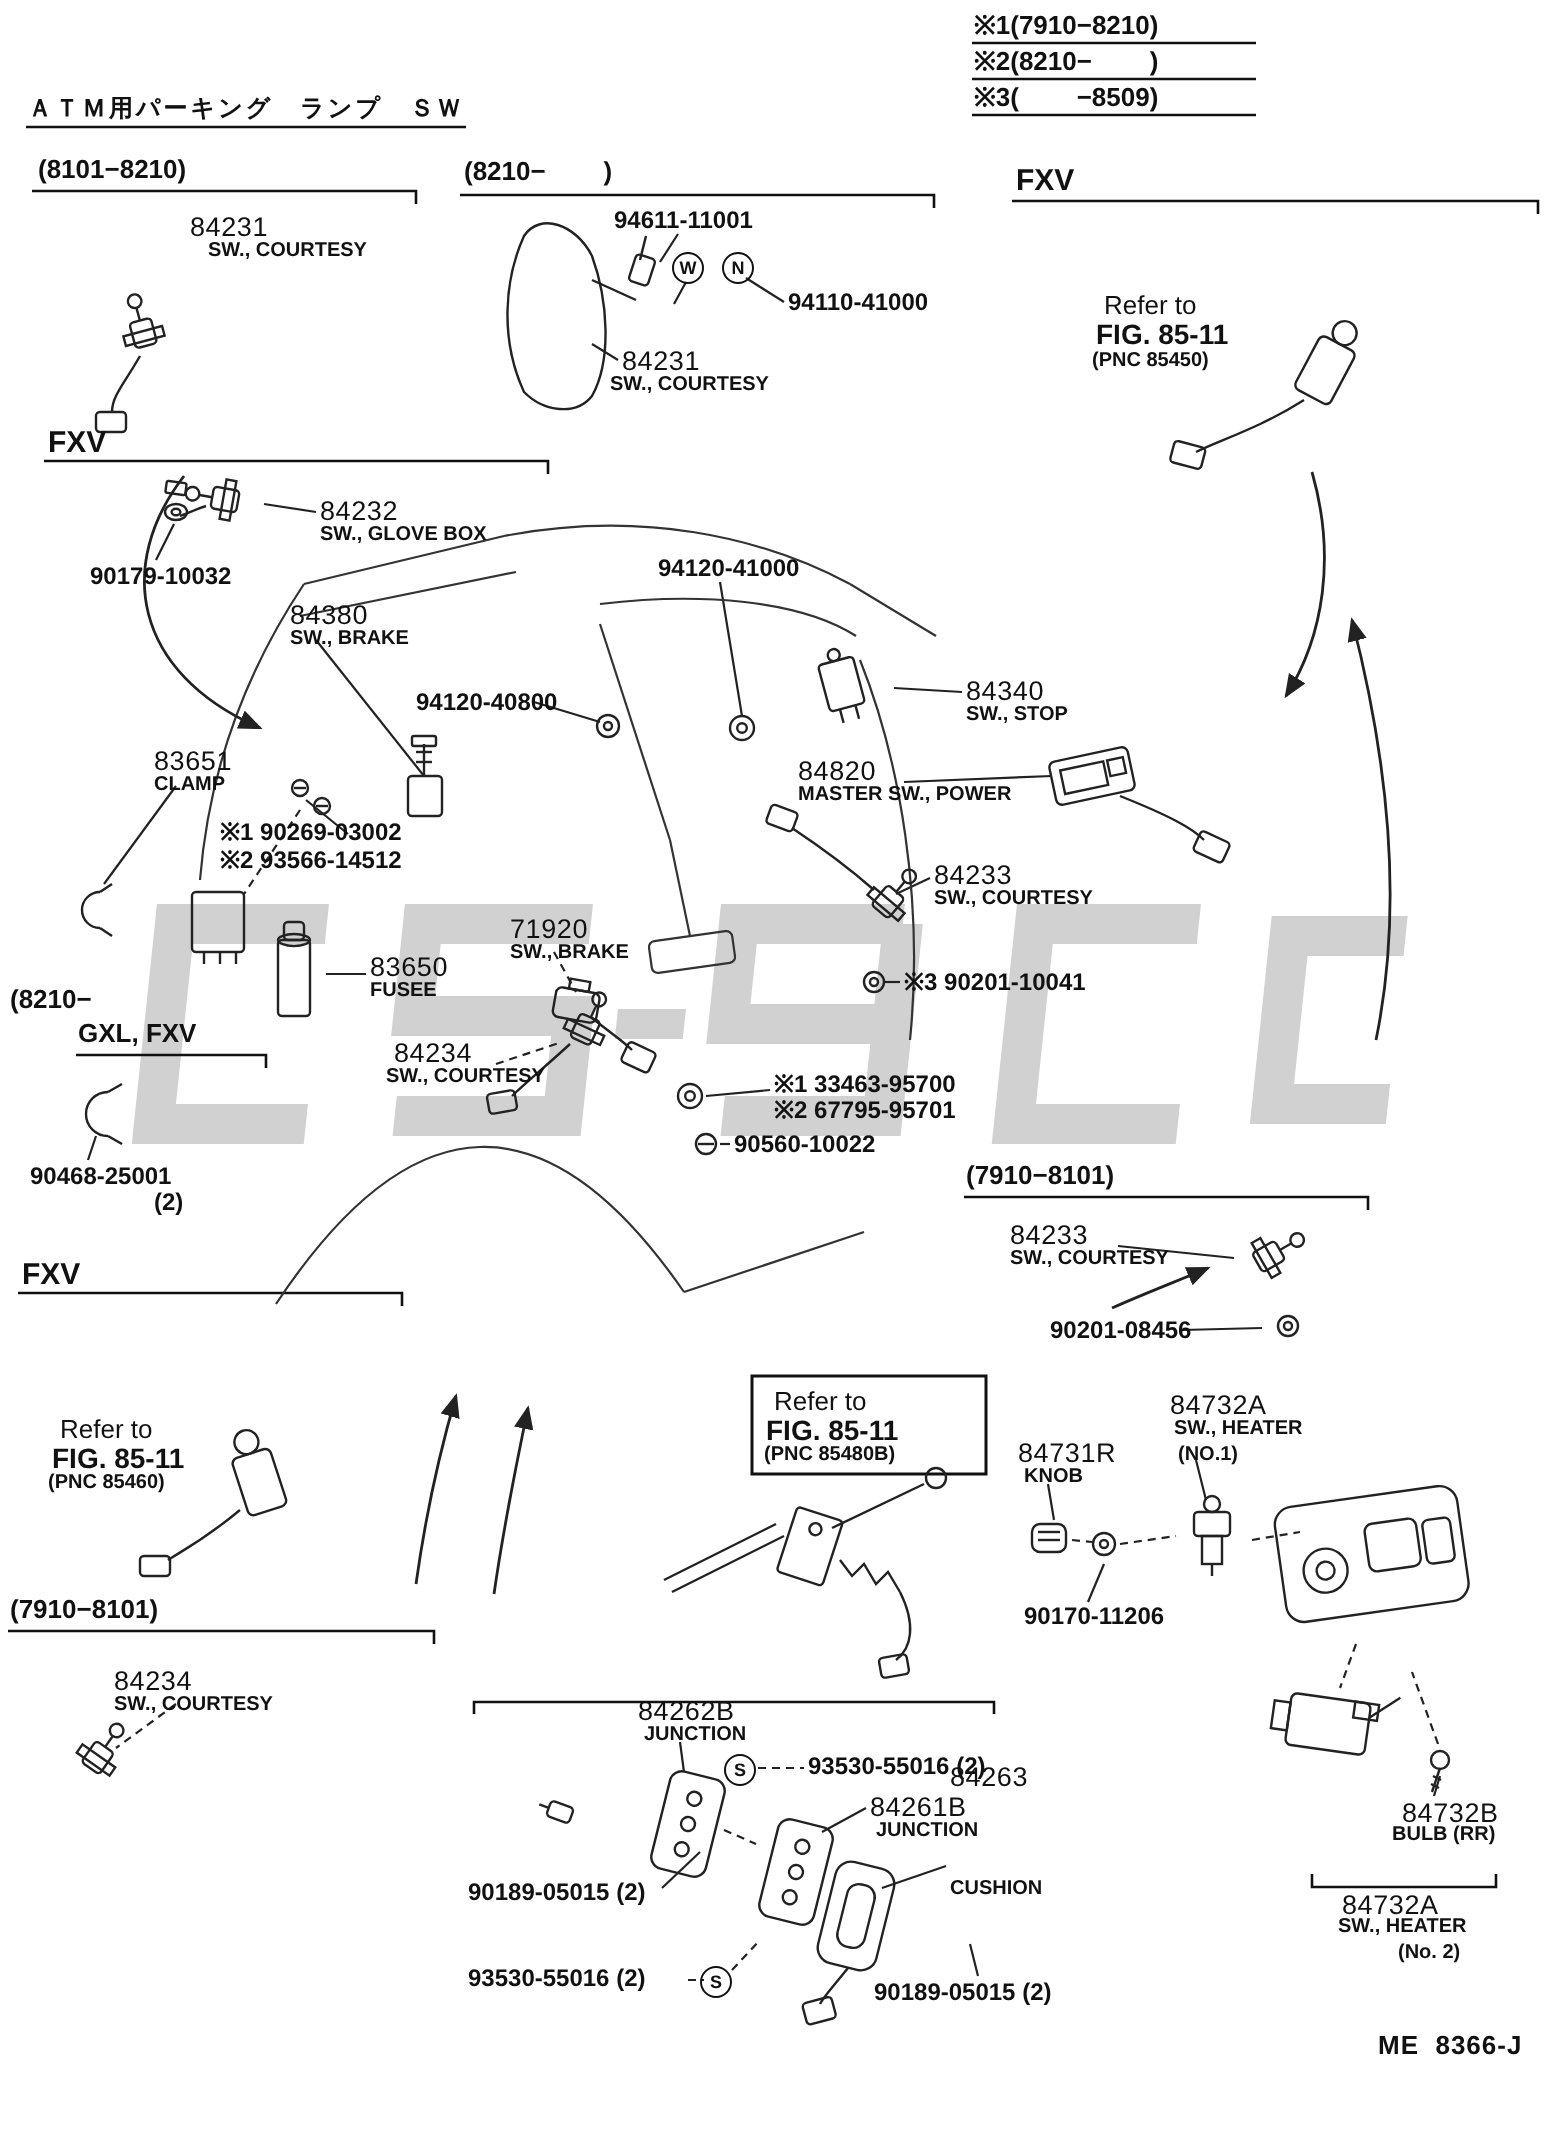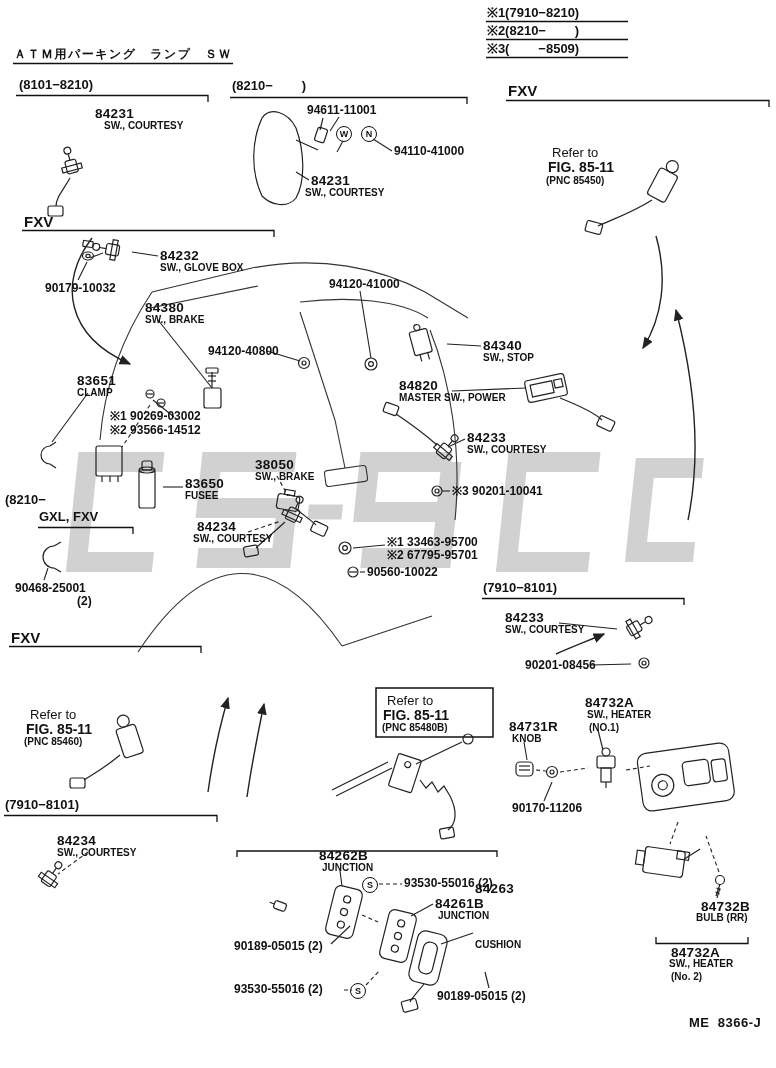--- a/index.html
+++ b/index.html
@@ -2,21 +2,21 @@
 <html><head>
 <meta charset="utf-8">
 <style>
   html,body{margin:0;padding:0;background:#888}
   #page{position:relative;width:776px;height:1068px;background:#fff;margin:0 auto;
         font-family:"Liberation Sans",sans-serif;color:#111;overflow:hidden}
   #art{position:absolute;left:0;top:0}
   .lbl{position:absolute;white-space:pre;line-height:1.05}
   .sec{font-size:13px;font-weight:bold}
   .fxv{font-size:15px;font-weight:bold}
-  .num{font-size:13.5px;font-weight:bold;letter-spacing:.3px}
+  .num{font-size:13.5px;font-weight:normal;letter-spacing:.3px}
   .nm{font-size:10px;font-weight:bold}
   .code{font-size:12px;font-weight:bold}
   .legend{font-size:13px;font-weight:bold}
   .jp{font-size:12px;font-weight:bold;letter-spacing:1.5px}
   .ref1{font-size:13px;font-weight:normal}
   .ref2{font-size:14px;font-weight:bold}
   .ref3{font-size:10px;font-weight:bold}
   .footer{font-size:13px;font-weight:bold;letter-spacing:.5px}
   .csym{position:absolute;width:14px;height:14px;border:1.4px solid #111;border-radius:50%;
         font-size:9px;font-weight:bold;line-height:14px;text-align:center}
@@ -392,21 +392,21 @@
 
 <div class="lbl code" style="left:110px;top:410px">※1 90269-03002</div>
 <div class="lbl code" style="left:110px;top:424px">※2 93566-14512</div>
 
 <div class="lbl num" style="left:467px;top:431px">84233</div>
 <div class="lbl nm" style="left:467px;top:445px">SW., COURTESY</div>
 
 <div class="lbl num" style="left:185px;top:477px">83650</div>
 <div class="lbl nm" style="left:185px;top:491px">FUSEE</div>
 
-<div class="lbl num" style="left:255px;top:458px">38050</div>
+<div class="lbl num" style="left:255px;top:458px">71920</div>
 <div class="lbl nm" style="left:255px;top:472px">SW., BRAKE</div>
 
 <div class="lbl code" style="left:452px;top:485px">※3 90201-10041</div>
 
 <div class="lbl sec" style="left:5px;top:493px">(8210−</div>
 <div class="lbl sec" style="left:39px;top:510px">GXL, FXV</div>
 
 <div class="lbl num" style="left:197px;top:520px">84234</div>
 <div class="lbl nm" style="left:193px;top:534px">SW., COURTESY</div>
 
@@ -459,17 +459,17 @@
 <div class="lbl code" style="left:234px;top:940px">90189-05015 (2)</div>
 <div class="lbl code" style="left:234px;top:983px">93530-55016 (2)</div>
 <span class="csym" style="left:350px;top:983px">S</span>
 <div class="lbl code" style="left:437px;top:990px">90189-05015 (2)</div>
 
 <div class="lbl num" style="left:701px;top:900px">84732B</div>
 <div class="lbl nm" style="left:696px;top:913px">BULB (RR)</div>
 
 <div class="lbl num" style="left:671px;top:946px">84732A</div>
 <div class="lbl nm" style="left:669px;top:959px">SW., HEATER</div>
-<div class="lbl nm" style="left:671px;top:972px">(No. 2)</div>
+<div class="lbl nm" style="left:699px;top:972px">(No. 2)</div>
 
 <div class="lbl footer" style="left:689px;top:1016px">ME  8366-J</div>
 
 </div>
 
 </body></html>

